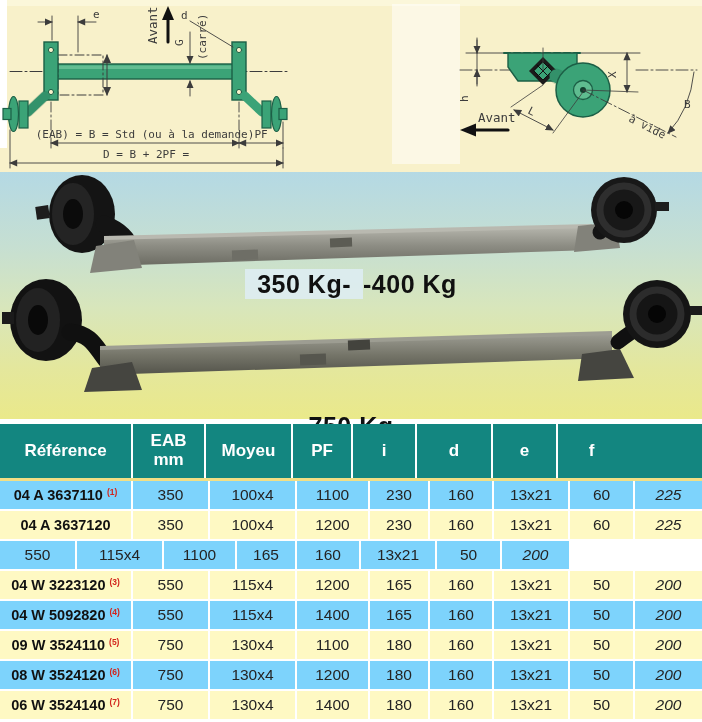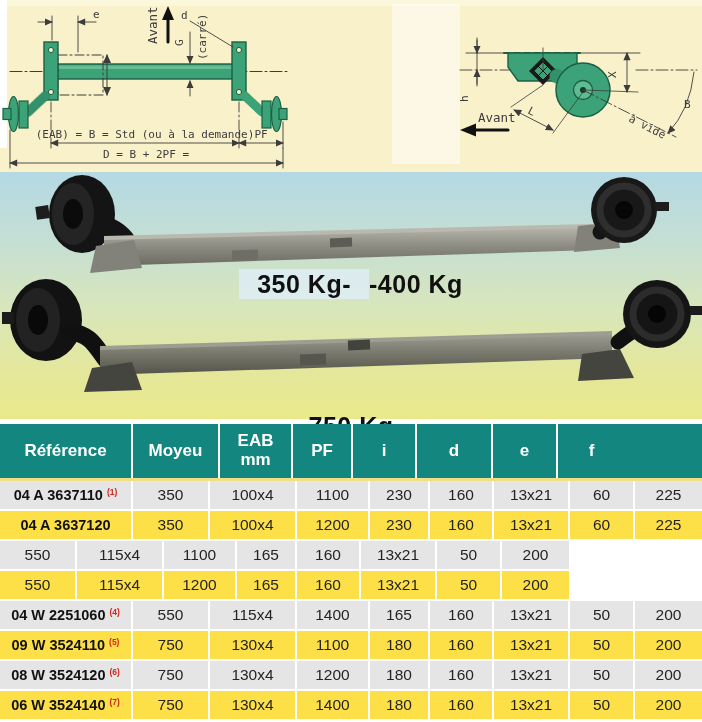--- a/index.html
+++ b/index.html
@@ -18,41 +18,41 @@
   .photo-section{
     position:absolute;left:0;top:172px;width:702px;height:247px;
     background:linear-gradient(180deg,#b4d9e4 0%,#c6dfd2 30%,#d8e6bb 55%,#e4e79c 80%,#eae98a 100%);
   }
   .photo-label{
     position:absolute;left:0;width:702px;text-align:center;
     font-weight:bold;font-size:25px;color:#101010;letter-spacing:.5px;
   }
   .photo-label-1{top:98px;}
   .photo-label-2{top:196px;margin-top:44px;}
-  .hl{background:rgba(222,237,245,.85);padding:1px 18px;}
+  .hl{background:rgba(222,237,245,.85);padding:1px 12px;}
 
   
   .table-section{position:absolute;left:0;top:424px;width:702px;height:230px;background:#fff;}
   .thead{display:flex;height:54px;background:#138680;border-bottom:3px solid #f2df85;}
   .th{
     display:flex;align-items:center;justify-content:center;text-align:center;
     color:#fff;font-weight:bold;font-size:17px;line-height:1.1;
     border-right:2px solid #ffffff;box-sizing:border-box;white-space:pre-line;
   }
   .th:last-child{border-right:none;}
   .tbody{display:block;}
   .tr{display:flex;height:30px;box-sizing:border-box;border-bottom:2px solid #ffffff;}
-  .tr.dark .td{background:#e5e5e5;}
-  .tr.light .td{background:#fde047;align-items:center;}
+  .tr.dark .td{background:#7dd3fc;}
+  .tr.light .td{background:#fef9c3;align-items:center;}
   .td{
     display:flex;align-items:center;justify-content:center;
     font-size:15.5px;color:#242424;
     border-right:2px solid #ffffff;box-sizing:border-box;
   }
-  .td:last-child{border-right:none;}
+  .td:last-child{border-right:none;font-style:italic;}
   .td.ref{font-weight:bold;font-size:14.5px;color:#111;}
   .note{color:#d2251c;font-weight:bold;font-size:8.5px;margin-left:4px;align-self:center;transform:translateY(-3px);}
   .c0{width:133px;}.c1{width:77px;}.c2{width:87px;}.c3{width:73px;}
   .c4{width:60px;}.c5{width:64px;}.c6{width:76px;}.c7{width:65px;}.c8{width:67px;}
 </style>
 </head>
 <body>
 
 <div class="page">
 
@@ -240,23 +240,23 @@
       </g>
     </svg>
 
     <div class="photo-label photo-label-1"><span class="hl">350 Kg-</span><span>-400 Kg</span></div>
     <div class="photo-label photo-label-2">750 Kg</div>
   </div>
 
   <div class="table-section">
     <div class="thead">
         <div class="th c0">Référence</div>
-        <div class="th c2">Moyeu</div>
         <div class="th c3">EAB
 mm</div>
+        <div class="th c2">Moyeu</div>
         <div class="th c4">PF</div>
         <div class="th c5">i</div>
         <div class="th c6">d</div>
         <div class="th c7">e</div>
         <div class="th c8">f</div>
       </div>
     <div class="tbody">
         <div class="tr dark">
           <div class="td ref c0">
             <span>04 A 3637110</span>
@@ -288,32 +288,36 @@
           <div class="td c1">550</div>
           <div class="td c2">115x4</div>
           <div class="td c3">1100</div>
           <div class="td c4">165</div>
           <div class="td c5">160</div>
           <div class="td c6">13x21</div>
           <div class="td c7">50</div>
           <div class="td c8">200</div>
         </div>
         <div class="tr light">
+          <div class="td ref c0">
+            <span>04 W 3223120</span>
+            <span class="note">(3)</span>
+          </div>
           <div class="td c1">550</div>
           <div class="td c2">115x4</div>
           <div class="td c3">1200</div>
           <div class="td c4">165</div>
           <div class="td c5">160</div>
           <div class="td c6">13x21</div>
           <div class="td c7">50</div>
           <div class="td c8">200</div>
         </div>
         <div class="tr dark">
           <div class="td ref c0">
-            <span>04 W 2251060</span>
+            <span>04 W 5092820</span>
             <span class="note">(4)</span>
           </div>
           <div class="td c1">550</div>
           <div class="td c2">115x4</div>
           <div class="td c3">1400</div>
           <div class="td c4">165</div>
           <div class="td c5">160</div>
           <div class="td c6">13x21</div>
           <div class="td c7">50</div>
           <div class="td c8">200</div>

